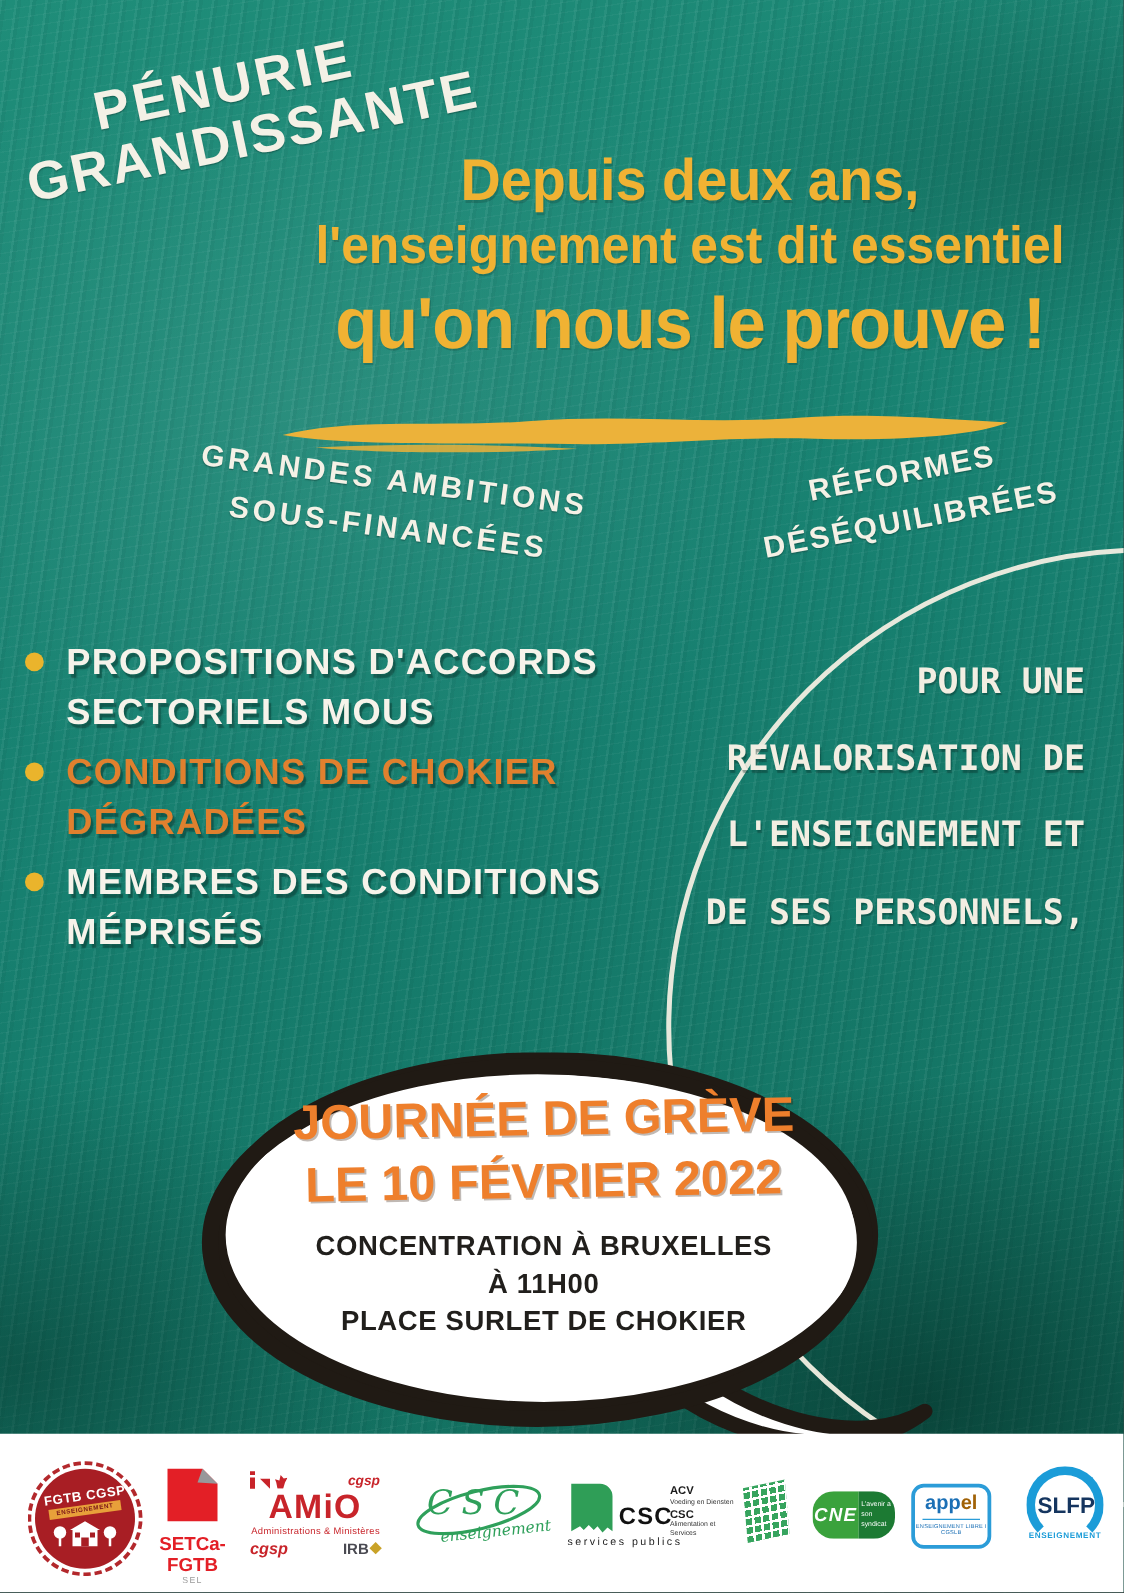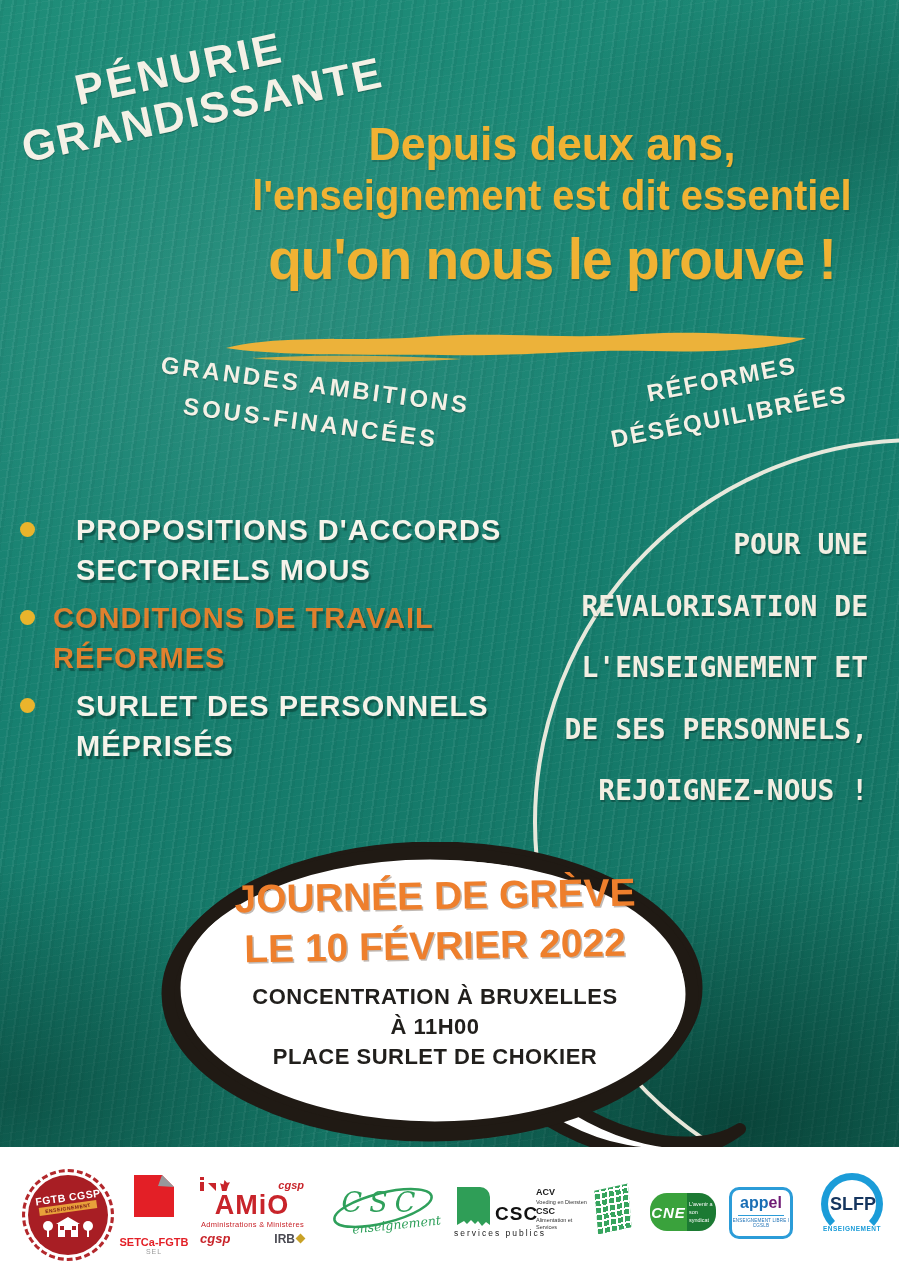--- a/index.html
+++ b/index.html
@@ -37,21 +37,21 @@
   .note-left{left:148px;top:366px;width:330px;transform:rotate(7.5deg);font-size:24px;letter-spacing:3px;}
   .note-right{left:568px;top:360px;width:315px;transform:rotate(-11deg);font-size:24px;letter-spacing:2px;}
 
   
   .arc-circle{left:533px;top:438px;width:760px;height:760px;border:4px solid rgba(242,238,226,.95);border-radius:50%;}
 
   
   .grievances{left:20px;top:510px;width:508px;list-style:none;margin:0;padding:0;}
   .grievances li{display:flex;margin-bottom:8px;font-size:29px;font-weight:700;letter-spacing:1px;line-height:1.38;}
   .grievances .dot{flex:none;width:15px;height:15px;border-radius:50%;background:#eab42c;margin:12px 18px 0 0;}
-  .g-white{color:#f6f3ea;text-shadow:2px 3px 1px rgba(4,40,34,.45);gap:23px;}
+  .g-white{color:#f6f3ea;text-shadow:2px 3px 1px rgba(4,40,34,.45);}
   .g-orange{color:#e0802e;text-shadow:2px 3px 1px rgba(4,40,34,.45);}
 
   
   .appeal{left:516px;top:514px;width:352px;text-align:right;color:#f2eee2;
     font-family:"DejaVu Sans Mono",monospace;font-size:28px;font-weight:700;line-height:2.2;
     text-shadow:1px 2px 1px rgba(4,40,34,.4);}
 
   
   .bubble-svg{left:138px;top:842px;}
   .bubble-t{width:470px;left:200px;text-align:center;color:#ee7f2c;font-size:39px;font-weight:700;
@@ -67,21 +67,21 @@
   
   .fgtb{left:22px;top:22px;width:92px;height:92px;border:3px dashed #b3282c;border-radius:50%;box-sizing:border-box;}
   .fgtb-inner{position:absolute;left:3px;top:3px;width:80px;height:80px;border-radius:50%;background:#a81e24;
     display:flex;flex-direction:column;align-items:center;justify-content:center;overflow:hidden;}
   .fgtb-title{color:#fff;font-size:10.5px;font-weight:700;transform:rotate(-8deg);letter-spacing:.5px;}
   .fgtb-banner{width:58px;height:8px;background:#e8a03a;transform:rotate(-8deg);margin:1px 0 3px 0;
     color:#7a1518;font-size:5px;font-weight:700;text-align:center;line-height:8px;letter-spacing:.5px;}
 
   
   .setca{left:118px;top:26px;width:72px;text-align:center;}
-  .setca-title{font-size:11px;font-weight:700;color:#e31f26;margin-top:13px;}
+  .setca-title{font-size:15px;font-weight:700;color:#e31f26;margin-top:3px;}
   .setca-sub{font-size:7px;color:#9a9a9a;letter-spacing:1px;}
 
   
   .amio{left:200px;top:30px;width:104px;color:#c8242a;}
   .amio-row1{display:flex;justify-content:space-between;align-items:flex-end;height:14px;}
   .amio-pictos{display:flex;align-items:flex-end;gap:4px;}
   .amio-i{width:4px;height:9px;background:#c8242a;position:relative;}
   .amio-i::before{content:"";position:absolute;top:-5px;left:0;width:4px;height:3px;background:#c8242a;}
   .amio-arrow{width:0;height:0;border-left:8px solid transparent;border-top:8px solid #c8242a;}
   .amio-rooster{width:10px;height:11px;background:#c8242a;clip-path:polygon(20% 100%,10% 55%,0 30%,35% 40%,45% 0,70% 25%,100% 20%,80% 55%,65% 100%);}
@@ -120,21 +120,21 @@
   .cne{left:650px;top:46px;width:66px;height:38px;border-radius:17px;overflow:hidden;display:flex;}
   .cne-left{width:56%;background:#3aa23c;display:flex;align-items:center;justify-content:center;
     color:#fff;font-size:15px;font-weight:800;font-style:italic;letter-spacing:1px;}
   .cne-right{width:44%;background:#1c7a33;color:#fff;font-size:5.5px;line-height:1.5;
     display:flex;align-items:center;padding:2px;box-sizing:border-box;}
 
   
   .appel{left:729px;top:40px;width:64px;height:52px;border:3px solid #2b9cd8;border-radius:10px;
     background:#fff;text-align:center;box-sizing:border-box;}
   .appel-title{font-size:16px;font-weight:800;margin-top:5px;line-height:1;}
-  .appel-blue{color:#1a6fb5;} .appel-orange{color:#701a75;}
+  .appel-blue{color:#1a6fb5;} .appel-orange{color:#a16207;}
   .appel-line{width:80%;height:1px;background:#2b9cd8;margin:4px auto 2px auto;}
   .appel-sub{font-size:4.5px;color:#1a6fb5;letter-spacing:.2px;}
 
   
   .slfp{left:810px;top:26px;width:84px;height:84px;text-align:center;}
   .slfp-ring{width:62px;height:62px;margin:0 auto;border:7px solid #1b9cd8;border-bottom-color:transparent;
     border-radius:50%;display:flex;align-items:center;justify-content:flex-end;box-sizing:border-box;}
   .slfp-name{color:#15355f;font-size:18px;font-weight:800;letter-spacing:0;}
   .slfp-sub{color:#1b9cd8;font-size:6.5px;font-weight:800;letter-spacing:.5px;margin-top:-10px;}
 </style>
@@ -170,34 +170,33 @@
 
   <div class="abs arc-circle"></div>
 
   <ul class="abs grievances">
     <li class="g-white">
       <span class="dot"></span>
       <span>PROPOSITIONS D'ACCORDS SECTORIELS MOUS</span>
     </li>
     <li class="g-orange">
       <span class="dot"></span>
-      <span>CONDITIONS DE TRAVAIL RÉFORMES</span>
+      <span>CONDITIONS DE CHOKIER DÉGRADÉES</span>
     </li>
     <li class="g-white">
       <span class="dot"></span>
-      <span>SURLET DES PERSONNELS MÉPRISÉS</span>
+      <span>MEMBRES DES CONDITIONS MÉPRISÉS</span>
     </li>
   </ul>
 
   <div class="abs appeal">
     <div>POUR UNE</div>
     <div>REVALORISATION DE</div>
     <div>L'ENSEIGNEMENT ET</div>
     <div>DE SES PERSONNELS,</div>
-    <div>REJOIGNEZ-NOUS !</div>
   </div>
 
   <svg class="abs bubble-svg" width="625" height="318" viewBox="0 0 625 318">
     <path d="M400 238 C465 298 555 316 602 287 C540 335 435 310 372 248 Z" fill="#ffffff" stroke="#201a14" stroke-width="12" stroke-linejoin="round"></path>
     <ellipse cx="297" cy="146" rx="261" ry="140" fill="#ffffff" stroke="#201a14" stroke-width="13"></ellipse>
     <ellipse cx="292" cy="152" rx="262" ry="141" fill="none" stroke="#201a14" stroke-width="13"></ellipse>
     <ellipse cx="297" cy="146" rx="249" ry="128" fill="#ffffff"></ellipse>
   </svg>
   <div class="abs bubble-t bt1">JOURNÉE DE GRÈVE</div>
   <div class="abs bubble-t bt2">LE 10 FÉVRIER 2022</div>

